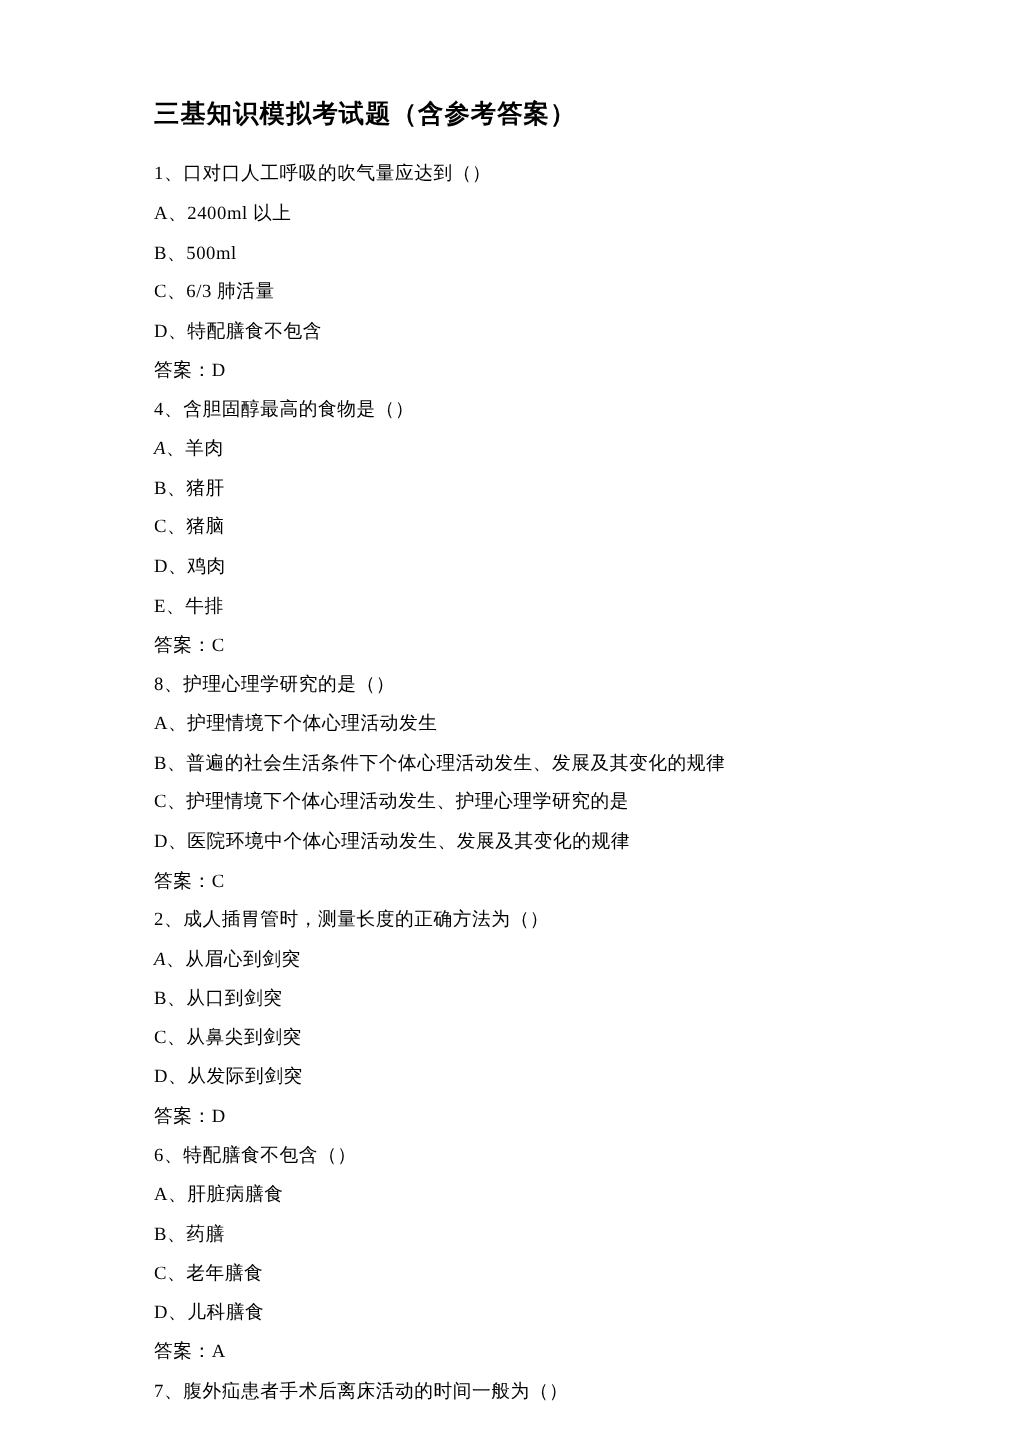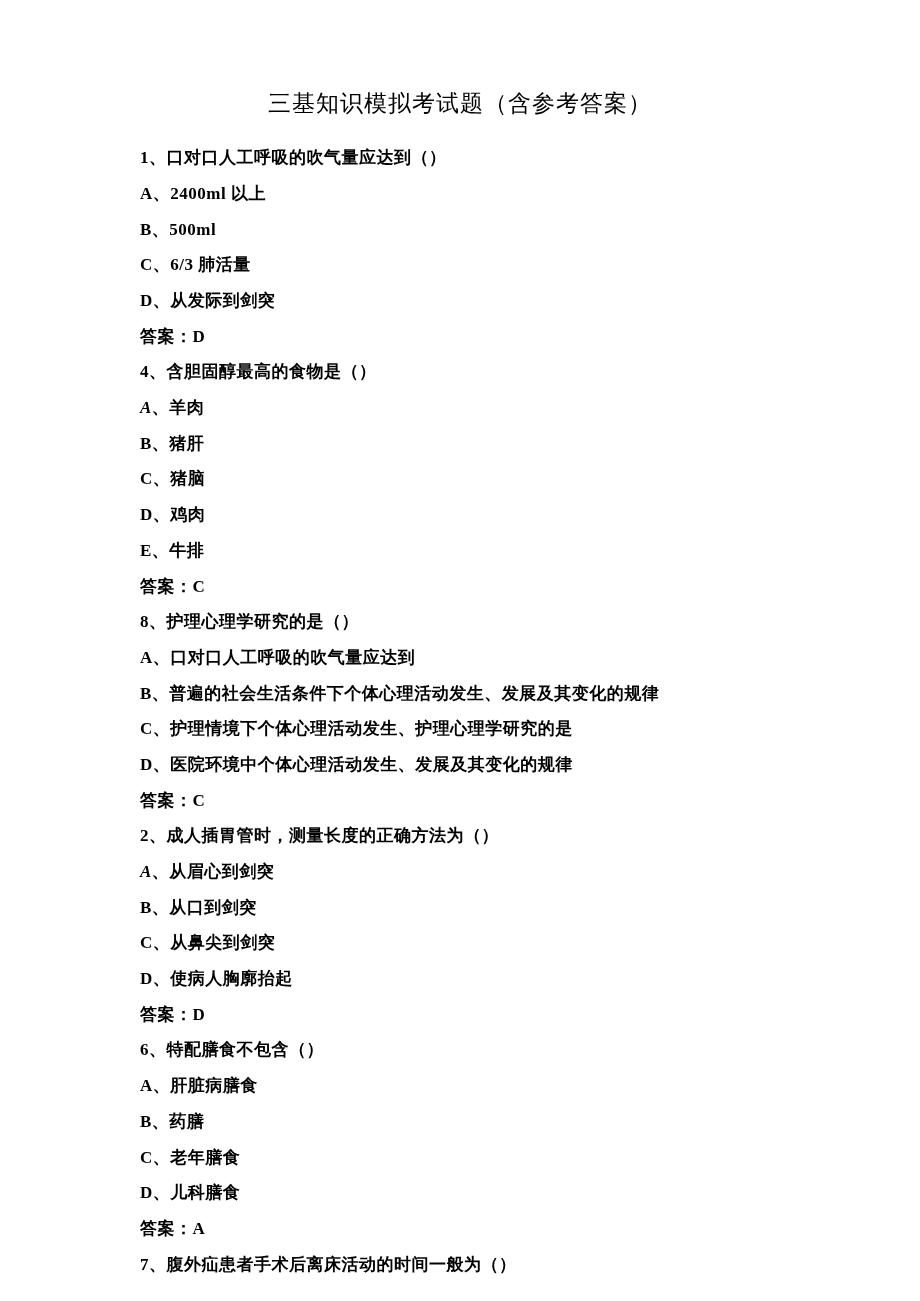--- a/index.html
+++ b/index.html
@@ -10,67 +10,65 @@
     body {
       background: #ffffff;
       font-family: "SimSun", "宋体", serif;
       width: 920px;
       padding: 80px 140px 60px 140px;
       color: #000000;
       font-size: 17px;
       line-height: 2.1;
     }
     .title {
-      text-align: center;
       font-size: 23px;
-      font-weight: normal;
+      font-weight: bold;
       margin-bottom: 12px;
       letter-spacing: 1px;
     }
     .line {
       display: block;
       letter-spacing: 0.5px;
-      font-weight: bold;
     }
     .italic {
       font-style: italic;
     }
   </style>
 </head>
 <body>
 
 <h1 class="title">三基知识模拟考试题（含参考答案）</h1>
 
 <span class="line">1、口对口人工呼吸的吹气量应达到（）</span>
 <span class="line">A、2400ml 以上</span>
 <span class="line">B、500ml</span>
 <span class="line">C、6/3 肺活量</span>
-<span class="line">D、从发际到剑突</span>
+<span class="line">D、特配膳食不包含</span>
 <span class="line">答案：D</span>
 
 <span class="line">4、含胆固醇最高的食物是（）</span>
 <span class="line"><span class="italic">A</span>、羊肉</span>
 <span class="line">B、猪肝</span>
 <span class="line">C、猪脑</span>
 <span class="line">D、鸡肉</span>
 <span class="line">E、牛排</span>
 <span class="line">答案：C</span>
 
 <span class="line">8、护理心理学研究的是（）</span>
-<span class="line">A、口对口人工呼吸的吹气量应达到</span>
+<span class="line">A、护理情境下个体心理活动发生</span>
 <span class="line">B、普遍的社会生活条件下个体心理活动发生、发展及其变化的规律</span>
 <span class="line">C、护理情境下个体心理活动发生、护理心理学研究的是</span>
 <span class="line">D、医院环境中个体心理活动发生、发展及其变化的规律</span>
 <span class="line">答案：C</span>
 
 <span class="line">2、成人插胃管时，测量长度的正确方法为（）</span>
 <span class="line"><span class="italic">A</span>、从眉心到剑突</span>
 <span class="line">B、从口到剑突</span>
 <span class="line">C、从鼻尖到剑突</span>
-<span class="line">D、使病人胸廓抬起</span>
+<span class="line">D、从发际到剑突</span>
 <span class="line">答案：D</span>
 
 <span class="line">6、特配膳食不包含（）</span>
 <span class="line">A、肝脏病膳食</span>
 <span class="line">B、药膳</span>
 <span class="line">C、老年膳食</span>
 <span class="line">D、儿科膳食</span>
 <span class="line">答案：A</span>
 
 <span class="line">7、腹外疝患者手术后离床活动的时间一般为（）</span>

